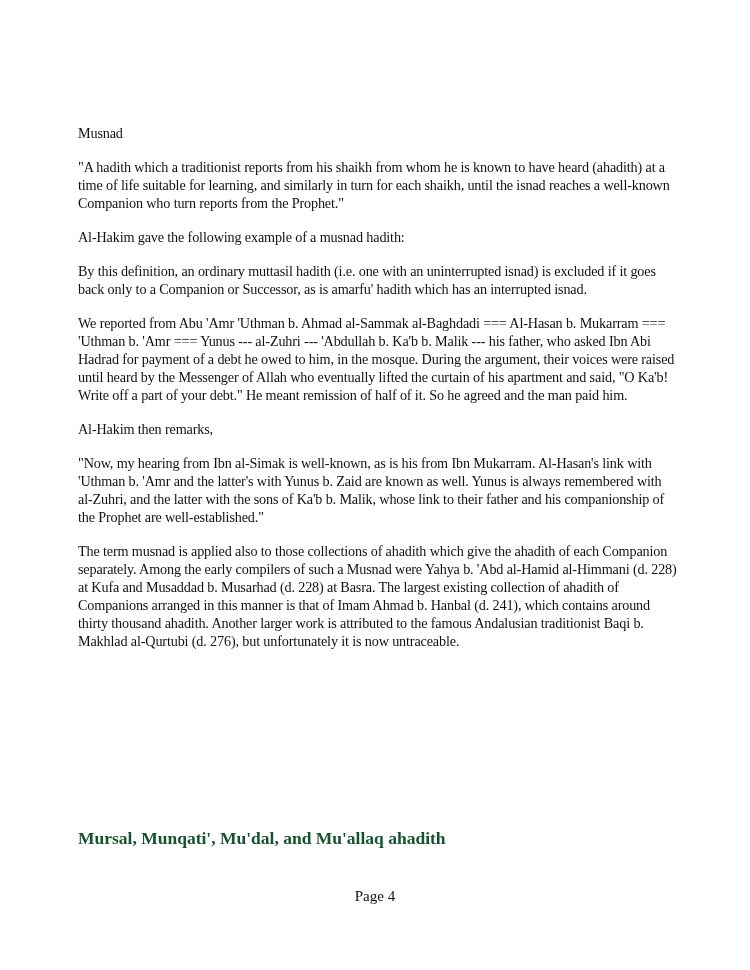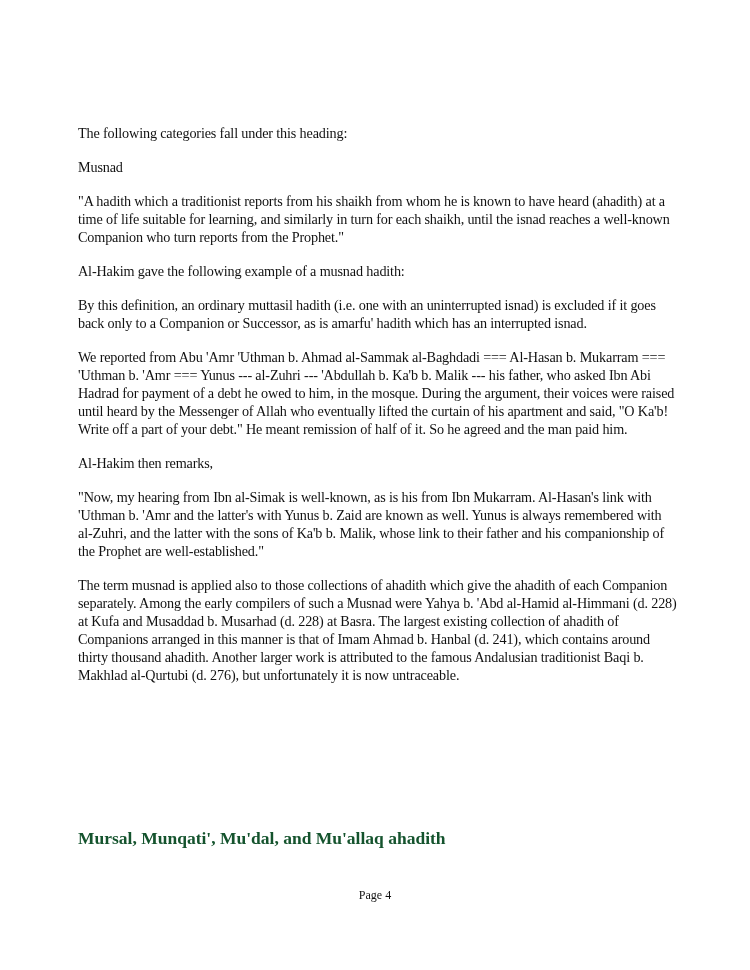--- a/index.html
+++ b/index.html
@@ -5,27 +5,26 @@
   html, body { margin: 0; padding: 0; background: #ffffff; }
   body { width: 750px; height: 970px; position: relative; overflow: hidden;
          font-family: "Liberation Serif", "DejaVu Serif", serif; color: #111; }
   .page { position: absolute; left: 78px; top: 124px; width: 600px; }
   h1 { font-family: "Liberation Serif", serif; font-weight: bold; font-size: 23px;
        line-height: 27px; margin: 0 0 14px 0; color: #000; letter-spacing: -0.1px; }
   p { font-size: 14.2px; line-height: 18px; margin: 0 0 16px 0; letter-spacing: -0.15px; }
   h2 { font-family: "Liberation Serif", serif; font-weight: bold; font-size: 17.5px;
        margin: 0; position: absolute; top: 704px; left: 0; color: #14532d; }
   .footer { position: absolute; left: 0; width: 750px; top: 888px; text-align: center;
-            font-size: 12px; }
+            font-size: 15px; }
 </style>
 </head>
 <body>
 
 <div class="page">
-  <p>The following categories fall under this heading:</p>
   <p>Musnad</p>
   <p>"A hadith which a traditionist reports from his shaikh from whom he is known to have heard (ahadith) at a time of life suitable for learning, and similarly in turn for each shaikh, until the isnad reaches a well-known Companion who turn reports from the Prophet."</p>
   <p>Al-Hakim gave the following example of a musnad hadith:</p>
   <p>By this definition, an ordinary muttasil hadith (i.e. one with an uninterrupted isnad) is excluded if it goes back only to a Companion or Successor, as is amarfu' hadith which has an interrupted isnad.</p>
   <p>We reported from Abu 'Amr 'Uthman b. Ahmad al-Sammak al-Baghdadi === Al-Hasan b. Mukarram === 'Uthman b. 'Amr === Yunus --- al-Zuhri --- 'Abdullah b. Ka'b b. Malik --- his father, who asked Ibn Abi Hadrad for payment of a debt he owed to him, in the mosque. During the argument, their voices were raised until heard by the Messenger of Allah who eventually lifted the curtain of his apartment and said, "O Ka'b! Write off a part of your debt." He meant remission of half of it. So he agreed and the man paid him.</p>
   <p>Al-Hakim then remarks,</p>
   <p>"Now, my hearing from Ibn al-Simak is well-known, as is his from Ibn Mukarram. Al-Hasan's link with 'Uthman b. 'Amr and the latter's with Yunus b. Zaid are known as well. Yunus is always remembered with al-Zuhri, and the latter with the sons of Ka'b b. Malik, whose link to their father and his companionship of the Prophet are well-established."</p>
   <p>The term musnad is applied also to those collections of ahadith which give the ahadith of each Companion separately. Among the early compilers of such a Musnad were Yahya b. 'Abd al-Hamid al-Himmani (d. 228) at Kufa and Musaddad b. Musarhad (d. 228) at Basra. The largest existing collection of ahadith of Companions arranged in this manner is that of Imam Ahmad b. Hanbal (d. 241), which contains around thirty thousand ahadith. Another larger work is attributed to the famous Andalusian traditionist Baqi b. Makhlad al-Qurtubi (d. 276), but unfortunately it is now untraceable.</p>
   <h2>Mursal, Munqati', Mu'dal, and Mu'allaq ahadith</h2>
 </div>

